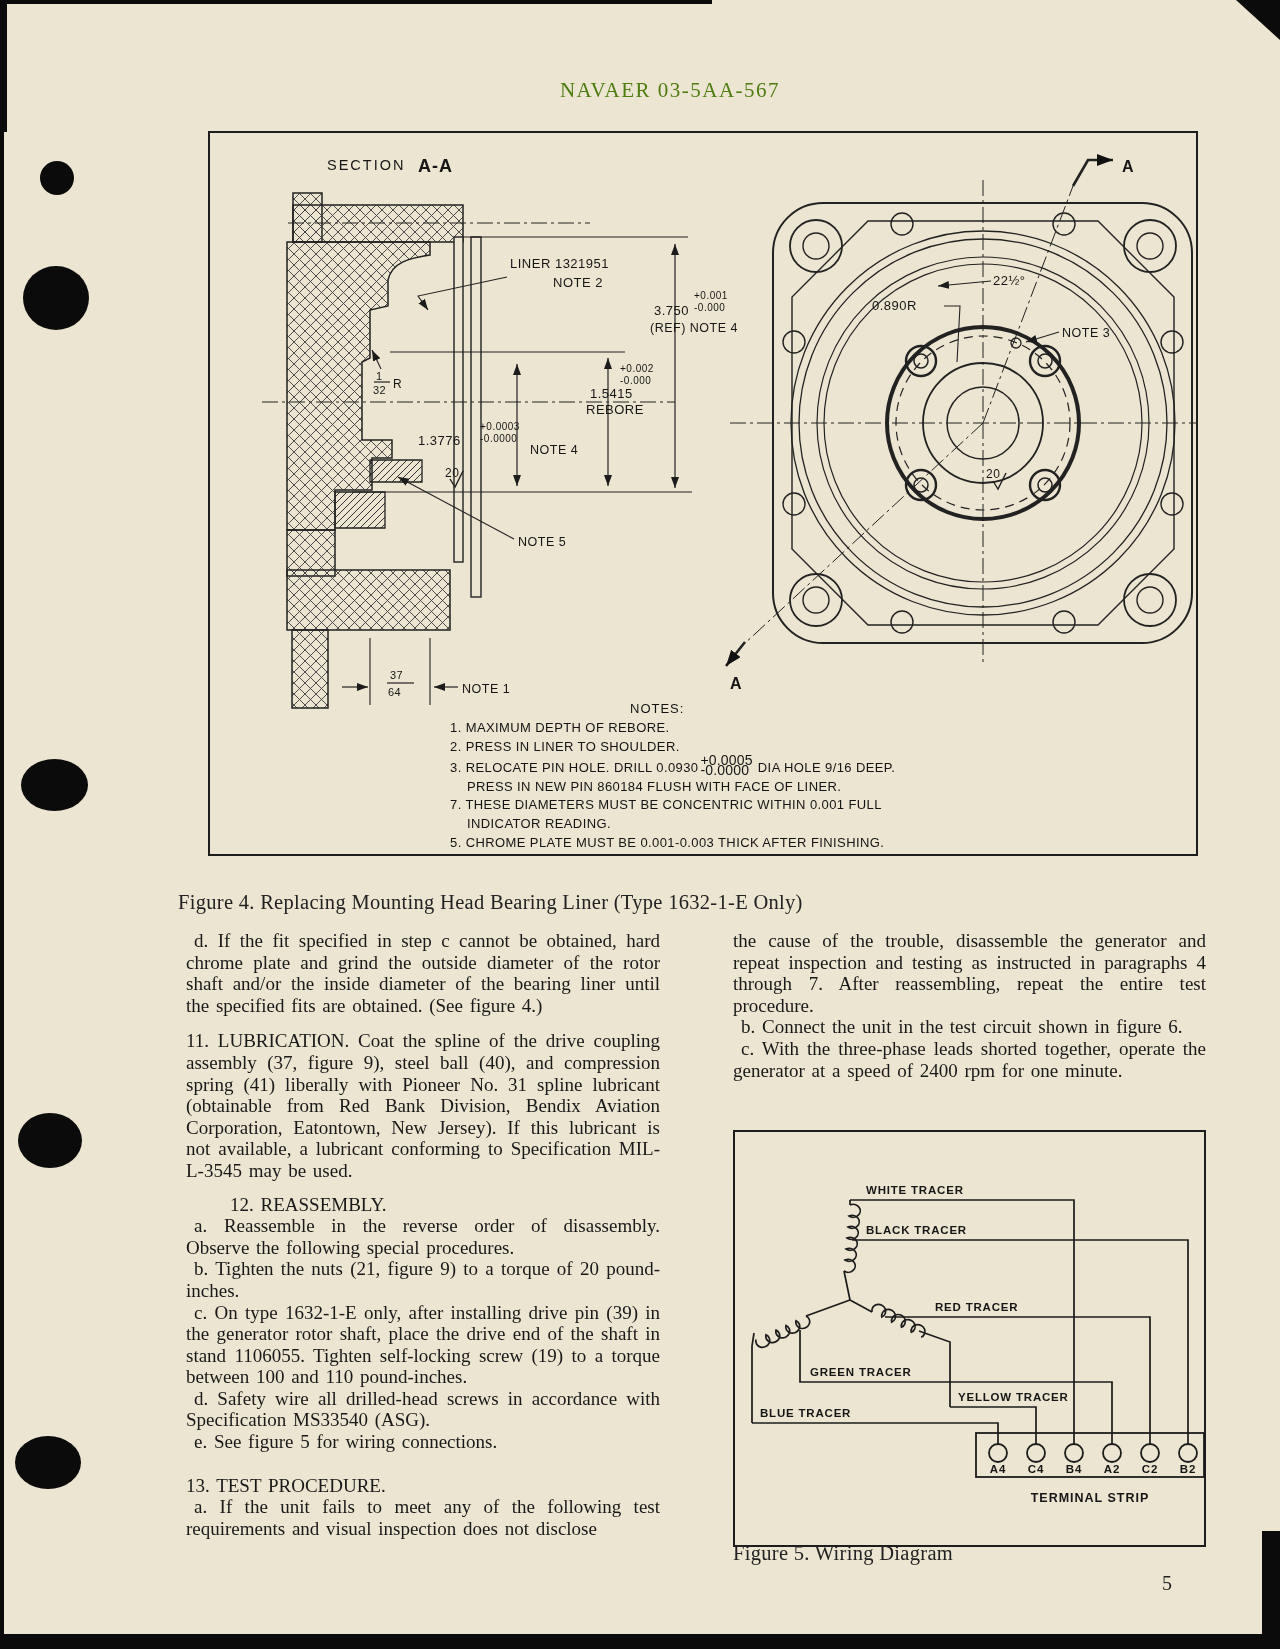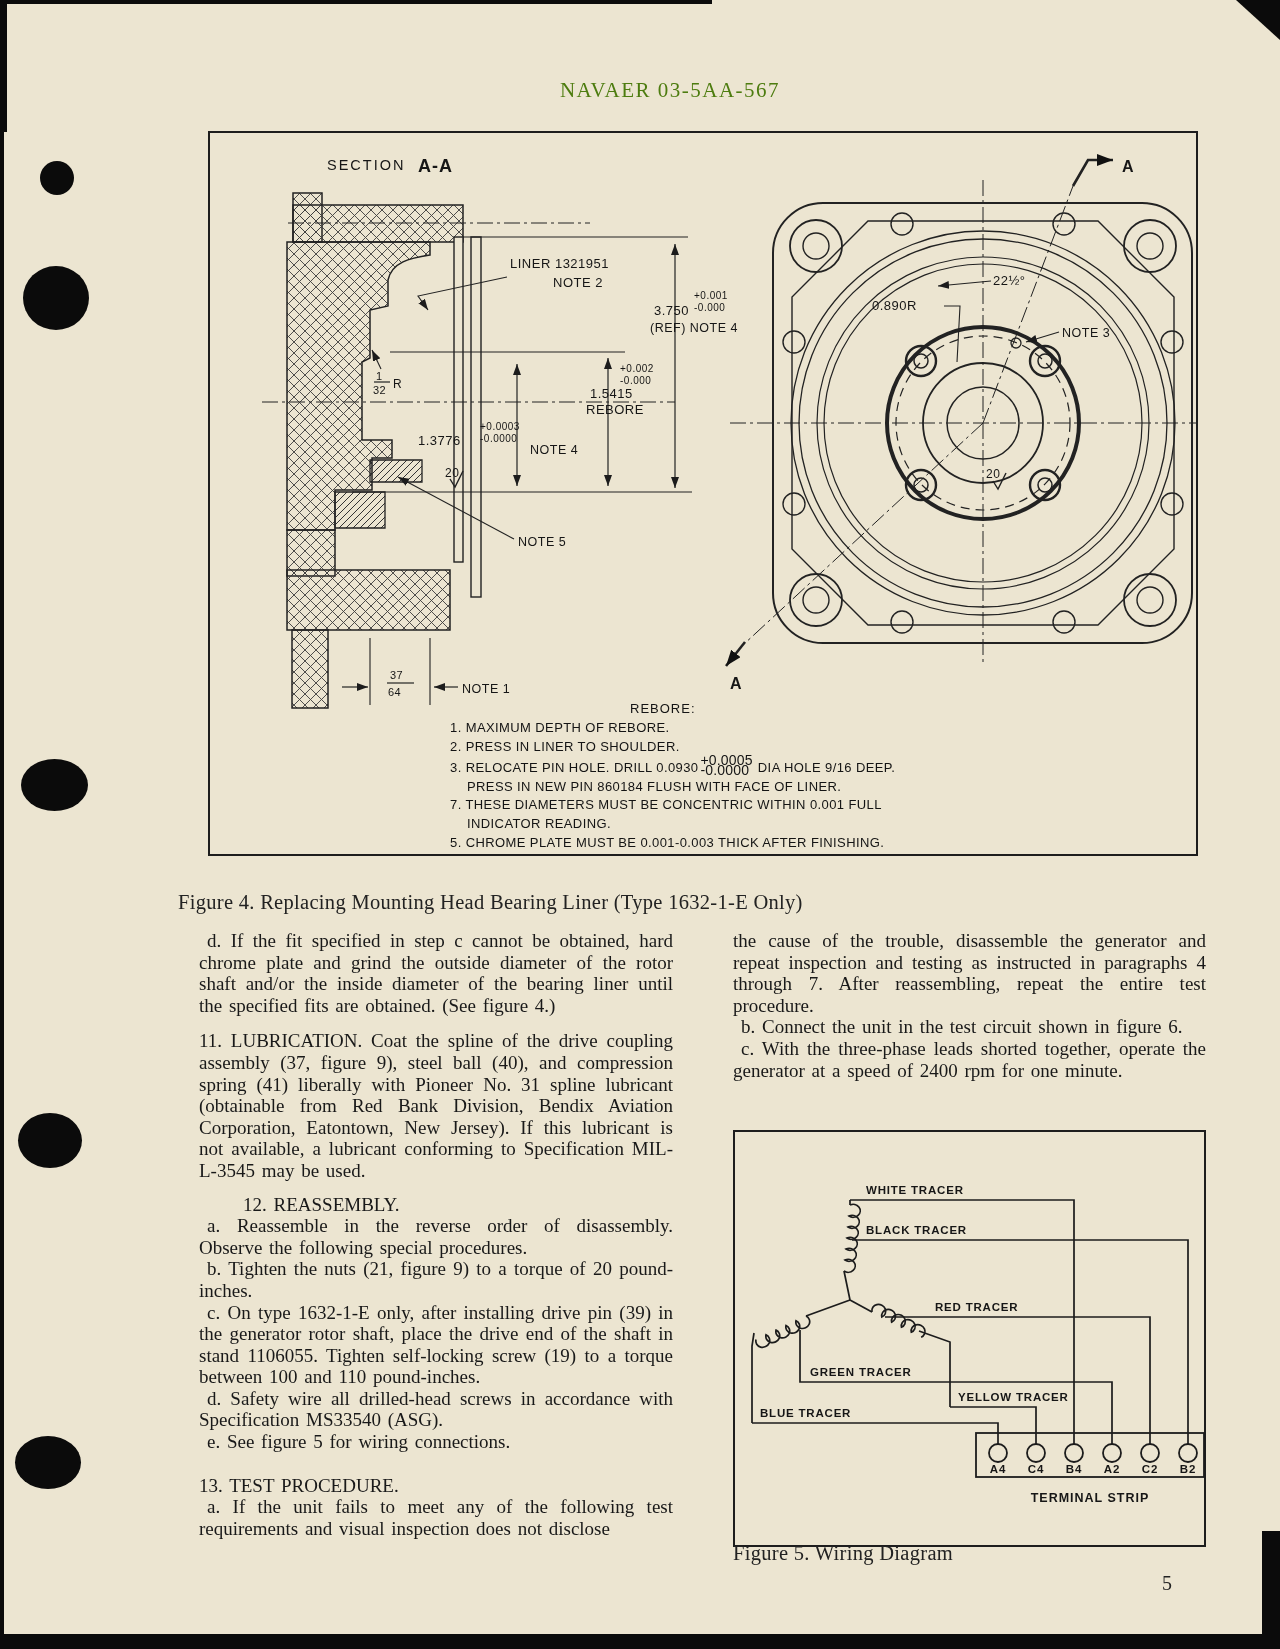--- a/index.html
+++ b/index.html
@@ -200,34 +200,34 @@
     <text x="963" y="295" class="t13">22½°</text>
     <text x="842" y="320" class="t13">0.890R</text>
     <text x="1032" y="347" class="t125">NOTE 3</text>
     <text x="956" y="488" class="t12">20</text>
     <text x="1092" y="182" class="t16b">A</text>
     <text x="700" y="699" class="t16b">A</text>
   </svg>
 
   
   <div class="abs notes" style="left:242px;top:569px;">
-    <div class="notes-title">REBORE:</div>
+    <div class="notes-title">NOTES:</div>
     <div class="nline">1. MAXIMUM  DEPTH  OF  REBORE.</div>
     <div class="nline">2. PRESS  IN  LINER  TO  SHOULDER.</div>
     <div class="nline"><span>3. RELOCATE  PIN  HOLE.  DRILL  0.0930</span><span class="tolstack"><span>+0.0005</span><span>-0.0000</span></span><span>DIA  HOLE   9/16  DEEP.</span></div>
     <div class="nline cont">PRESS  IN  NEW  PIN  860184  FLUSH  WITH  FACE  OF  LINER.</div>
     <div class="nline">7. THESE  DIAMETERS  MUST  BE   CONCENTRIC   WITHIN  0.001  FULL</div>
     <div class="nline cont">INDICATOR   READING.</div>
     <div class="nline">5. CHROME   PLATE   MUST   BE   0.001-0.003   THICK   AFTER   FINISHING.</div>
   </div>
 </div>
 
 <div class="abs caption" style="left:178px;top:891px;width:990px;">Figure 4.  Replacing Mounting Head Bearing Liner (Type 1632-1-E Only)</div>
 
-<div class="abs col" style="left:199px;top:930px;width:474px;">
+<div class="abs col" style="left:186px;top:930px;width:474px;">
   <p class="ind">d.  If the fit specified in step c cannot be obtained, hard chrome plate and grind the outside diameter of the rotor shaft and/or the inside diameter of the bearing liner until the specified fits are obtained.  (See figure 4.)</p>
   <p class="g14">11.  LUBRICATION.  Coat the spline of the drive coupling assembly (37, figure 9), steel ball (40), and compression spring (41) liberally with Pioneer No. 31 spline lubricant (obtainable from Red Bank Division, Bendix Aviation Corporation, Eatontown, New Jersey). If this lubricant is not available, a lubricant conforming to Specification MIL-L-3545 may be used.</p>
   <p class="g11">12.  REASSEMBLY.</p>
   <p class="ind">a.  Reassemble in the reverse order of disassembly. Observe the following special procedures.</p>
   <p class="ind">b.  Tighten the nuts (21, figure 9) to a torque of 20 pound-inches.</p>
   <p class="ind">c.  On type 1632-1-E only, after installing drive pin (39) in the generator rotor shaft, place the drive end of the shaft in stand 1106055.  Tighten self-locking screw (19) to a torque between 100 and 110 pound-inches.</p>
   <p class="ind">d.  Safety wire all drilled-head screws in accordance with Specification MS33540 (ASG).</p>
   <p class="ind">e.  See figure 5 for wiring connections.</p>
   <p class="g22">13.  TEST PROCEDURE.</p>
   <p class="ind">a.  If the unit fails to meet any of the following test requirements and visual inspection does not disclose</p>

